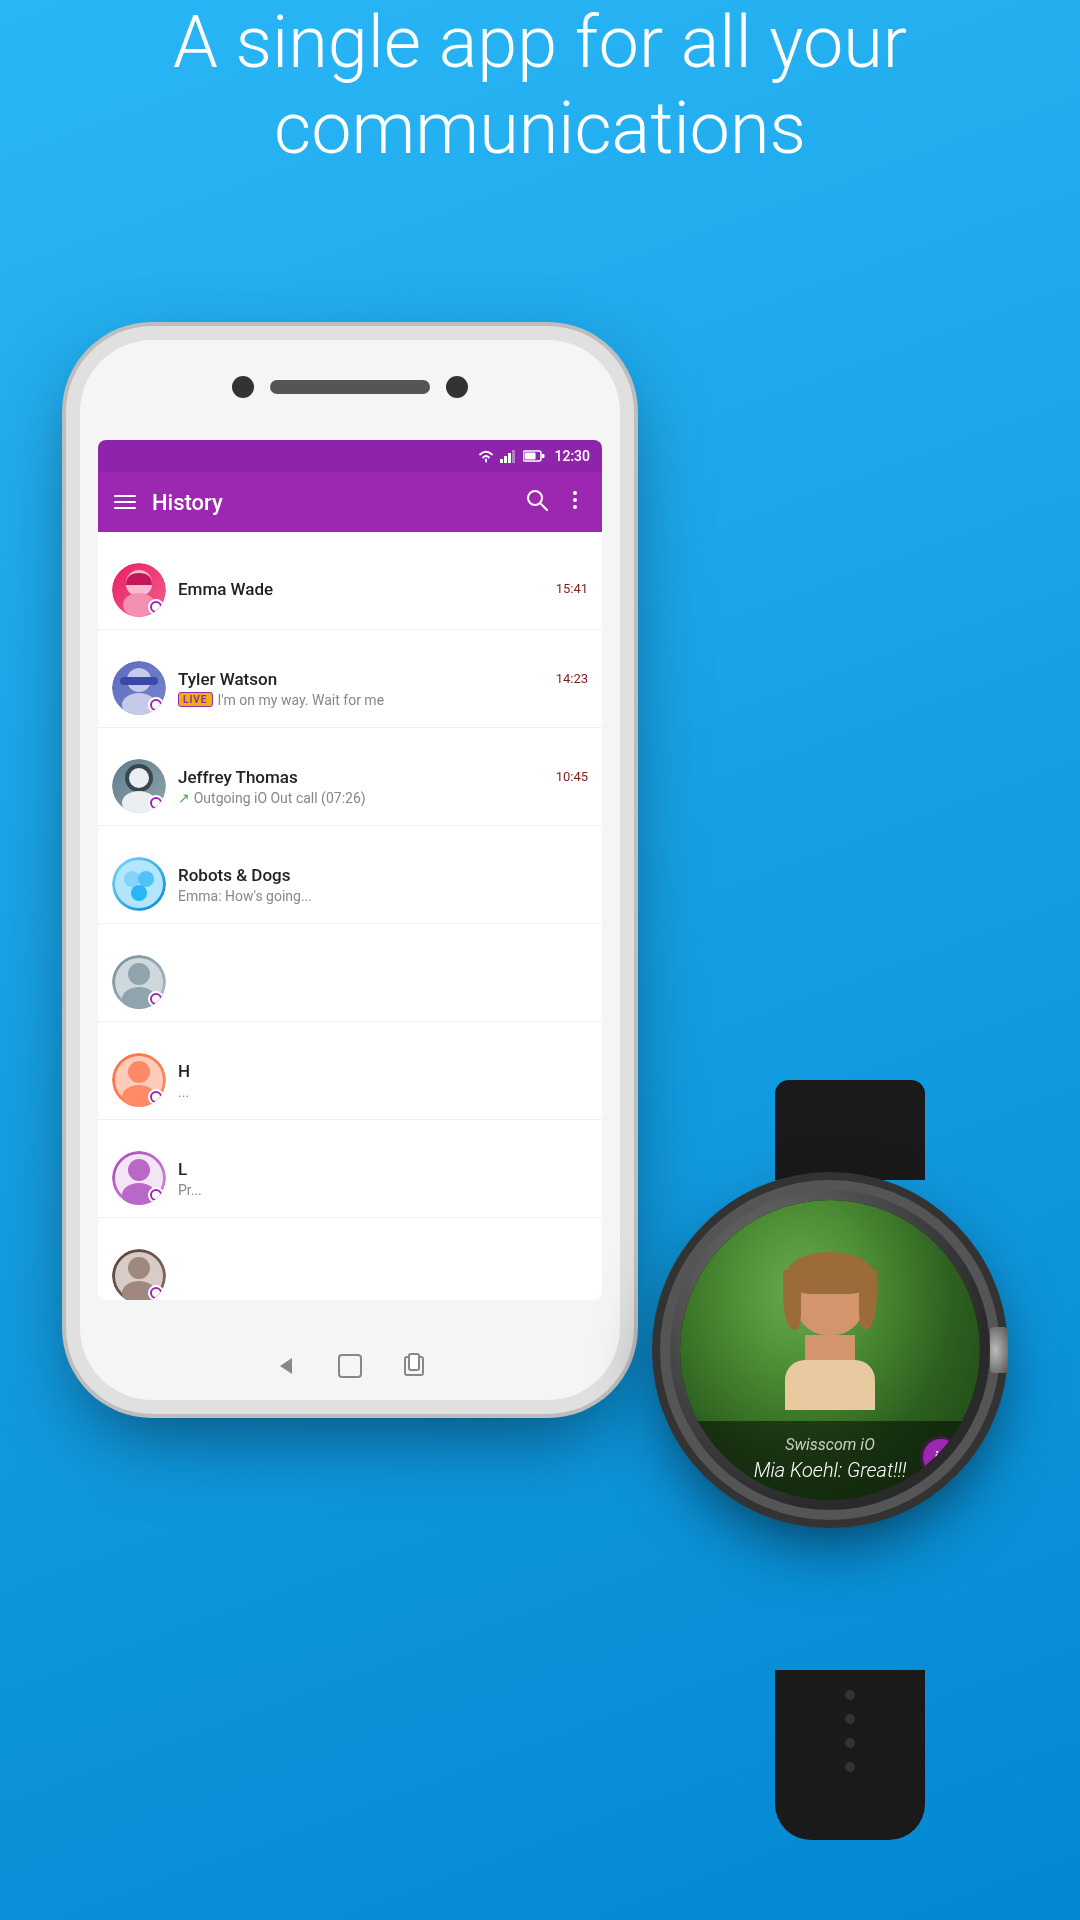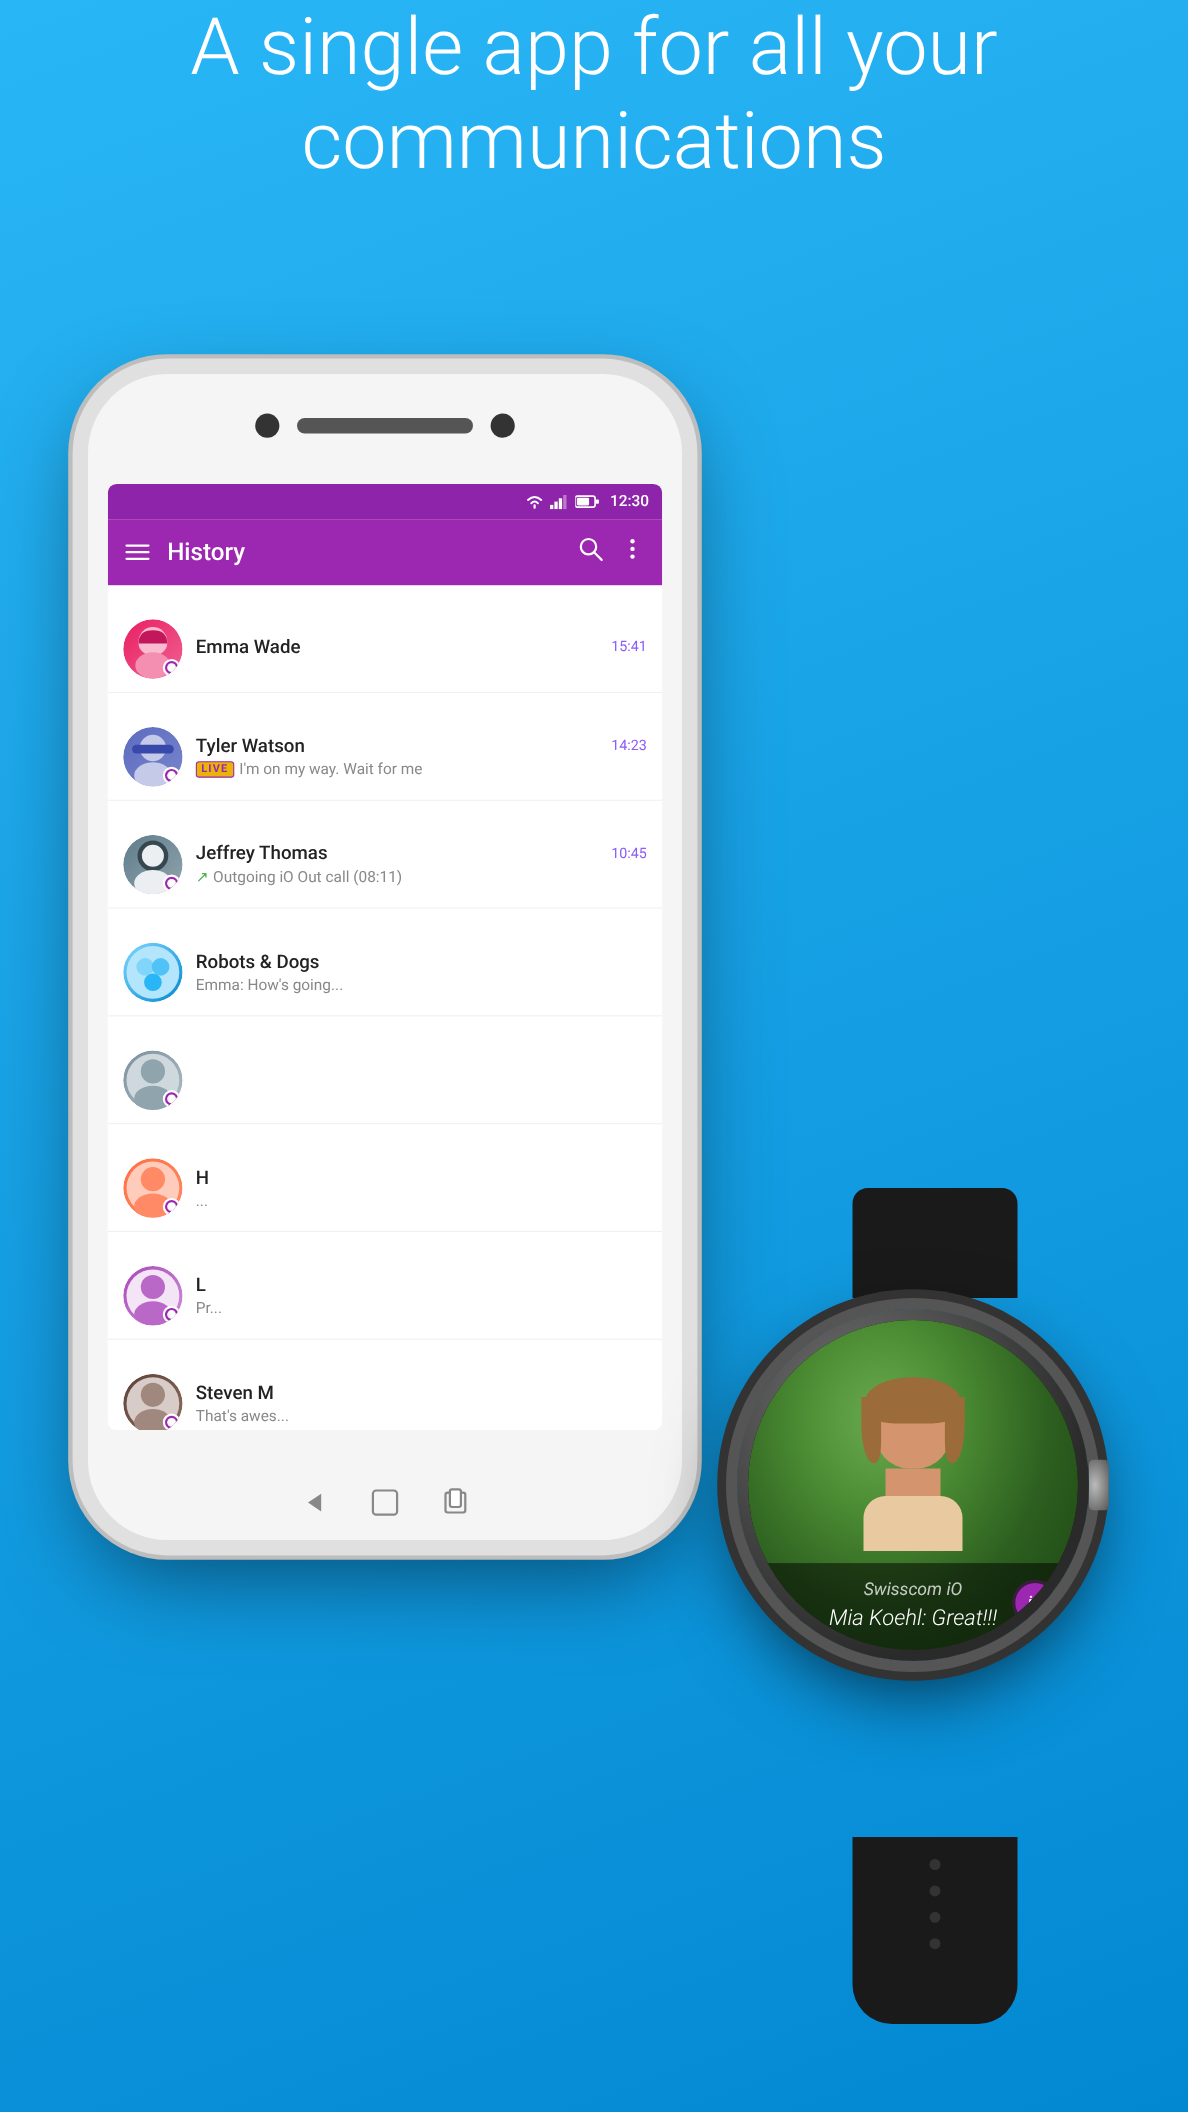--- a/index.html
+++ b/index.html
@@ -218,21 +218,21 @@
       align-items: center;
       margin-bottom: 3px;
     }
     .chat-name {
       font-size: 17px;
       font-weight: 500;
       color: #222;
     }
     .chat-time {
       font-size: 13px;
-      color: #8b5cf6;
+      color: #7f1d1d;
     }
     .chat-bottom-row {
       display: flex;
       align-items: center;
       justify-content: space-between;
     }
     .chat-preview {
       font-size: 14px;
       color: #888;
       white-space: nowrap;
@@ -457,21 +457,21 @@
             </div>
           </div>
           <div class="chat-content">
             <div class="chat-top-row">
               <span class="chat-name">Jeffrey Thomas</span>
               <span class="chat-time">10:45</span>
             </div>
             <div class="chat-bottom-row">
               <div class="preview-row">
                 <span class="outgoing-icon">↗</span>
-                <span class="chat-preview">Outgoing iO Out call (08:11)</span>
+                <span class="chat-preview">Outgoing iO Out call (07:26)</span>
               </div>
             </div>
           </div>
         </div>
 
         <div class="chat-item">
           <div class="avatar">
             <div class="avatar-img group-avatar" style="background:linear-gradient(135deg,#80d8ff,#0288d1);">
               <svg width="54" height="54" viewBox="0 0 54 54">
                 <circle cx="27" cy="27" r="24" fill="#b3e5fc"></circle>
@@ -559,29 +559,20 @@
           <div class="avatar">
             <div class="avatar-img" style="background:linear-gradient(135deg,#5d4037,#8d6e63);">
               <svg width="54" height="54" viewBox="0 0 54 54">
                 <circle cx="27" cy="27" r="24" fill="#d7ccc8"></circle>
                 <circle cx="27" cy="19" r="11" fill="#a1887f"></circle>
                 <ellipse cx="27" cy="44" rx="17" ry="12" fill="#a1887f"></ellipse>
               </svg>
             </div>
             <div class="avatar-badge">
               <div class="avatar-badge-inner"></div>
-            </div>
-          </div>
-          <div class="chat-content">
-            <div class="chat-top-row">
-              <span class="chat-name">Steven M</span>
-              <span class="chat-time"></span>
-            </div>
-            <div class="chat-bottom-row">
-              <span class="chat-preview">That's awes...</span>
             </div>
           </div>
         </div>
 
       </div>
     </div>
 
     <div class="phone-bottom-bar">
       <div class="nav-btn">
         <svg width="28" height="28" viewBox="0 0 28 28" fill="none">

